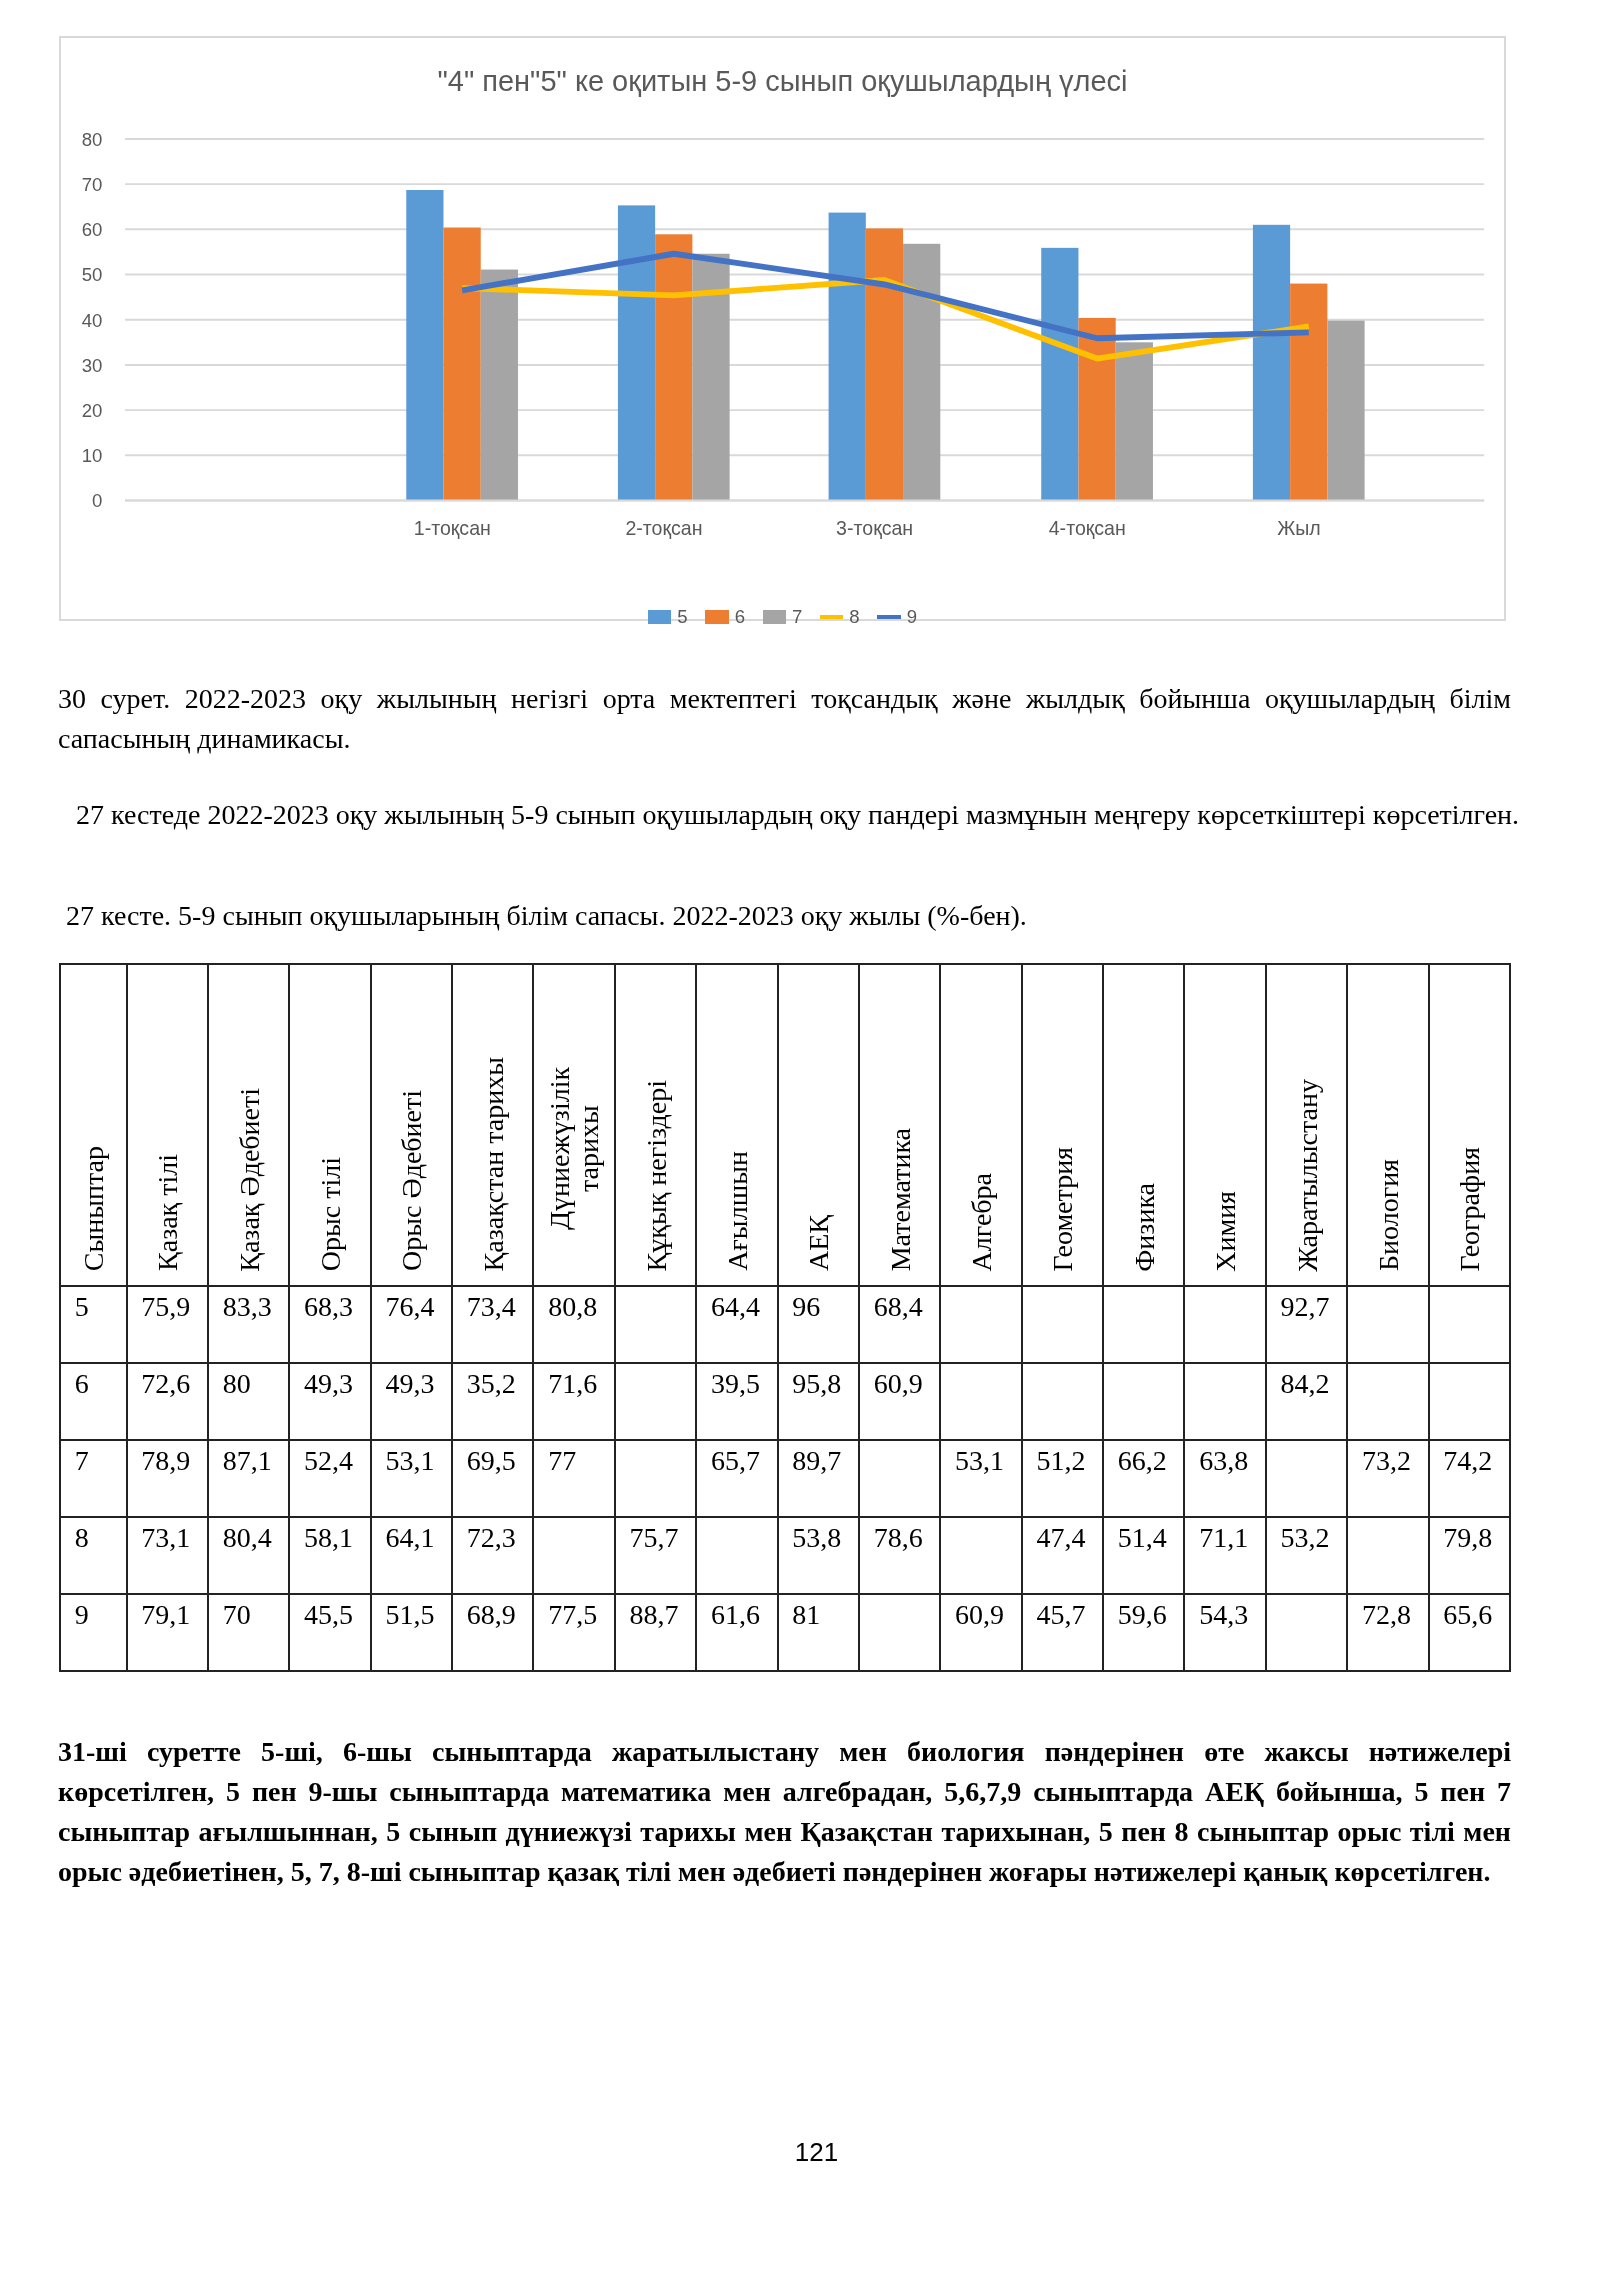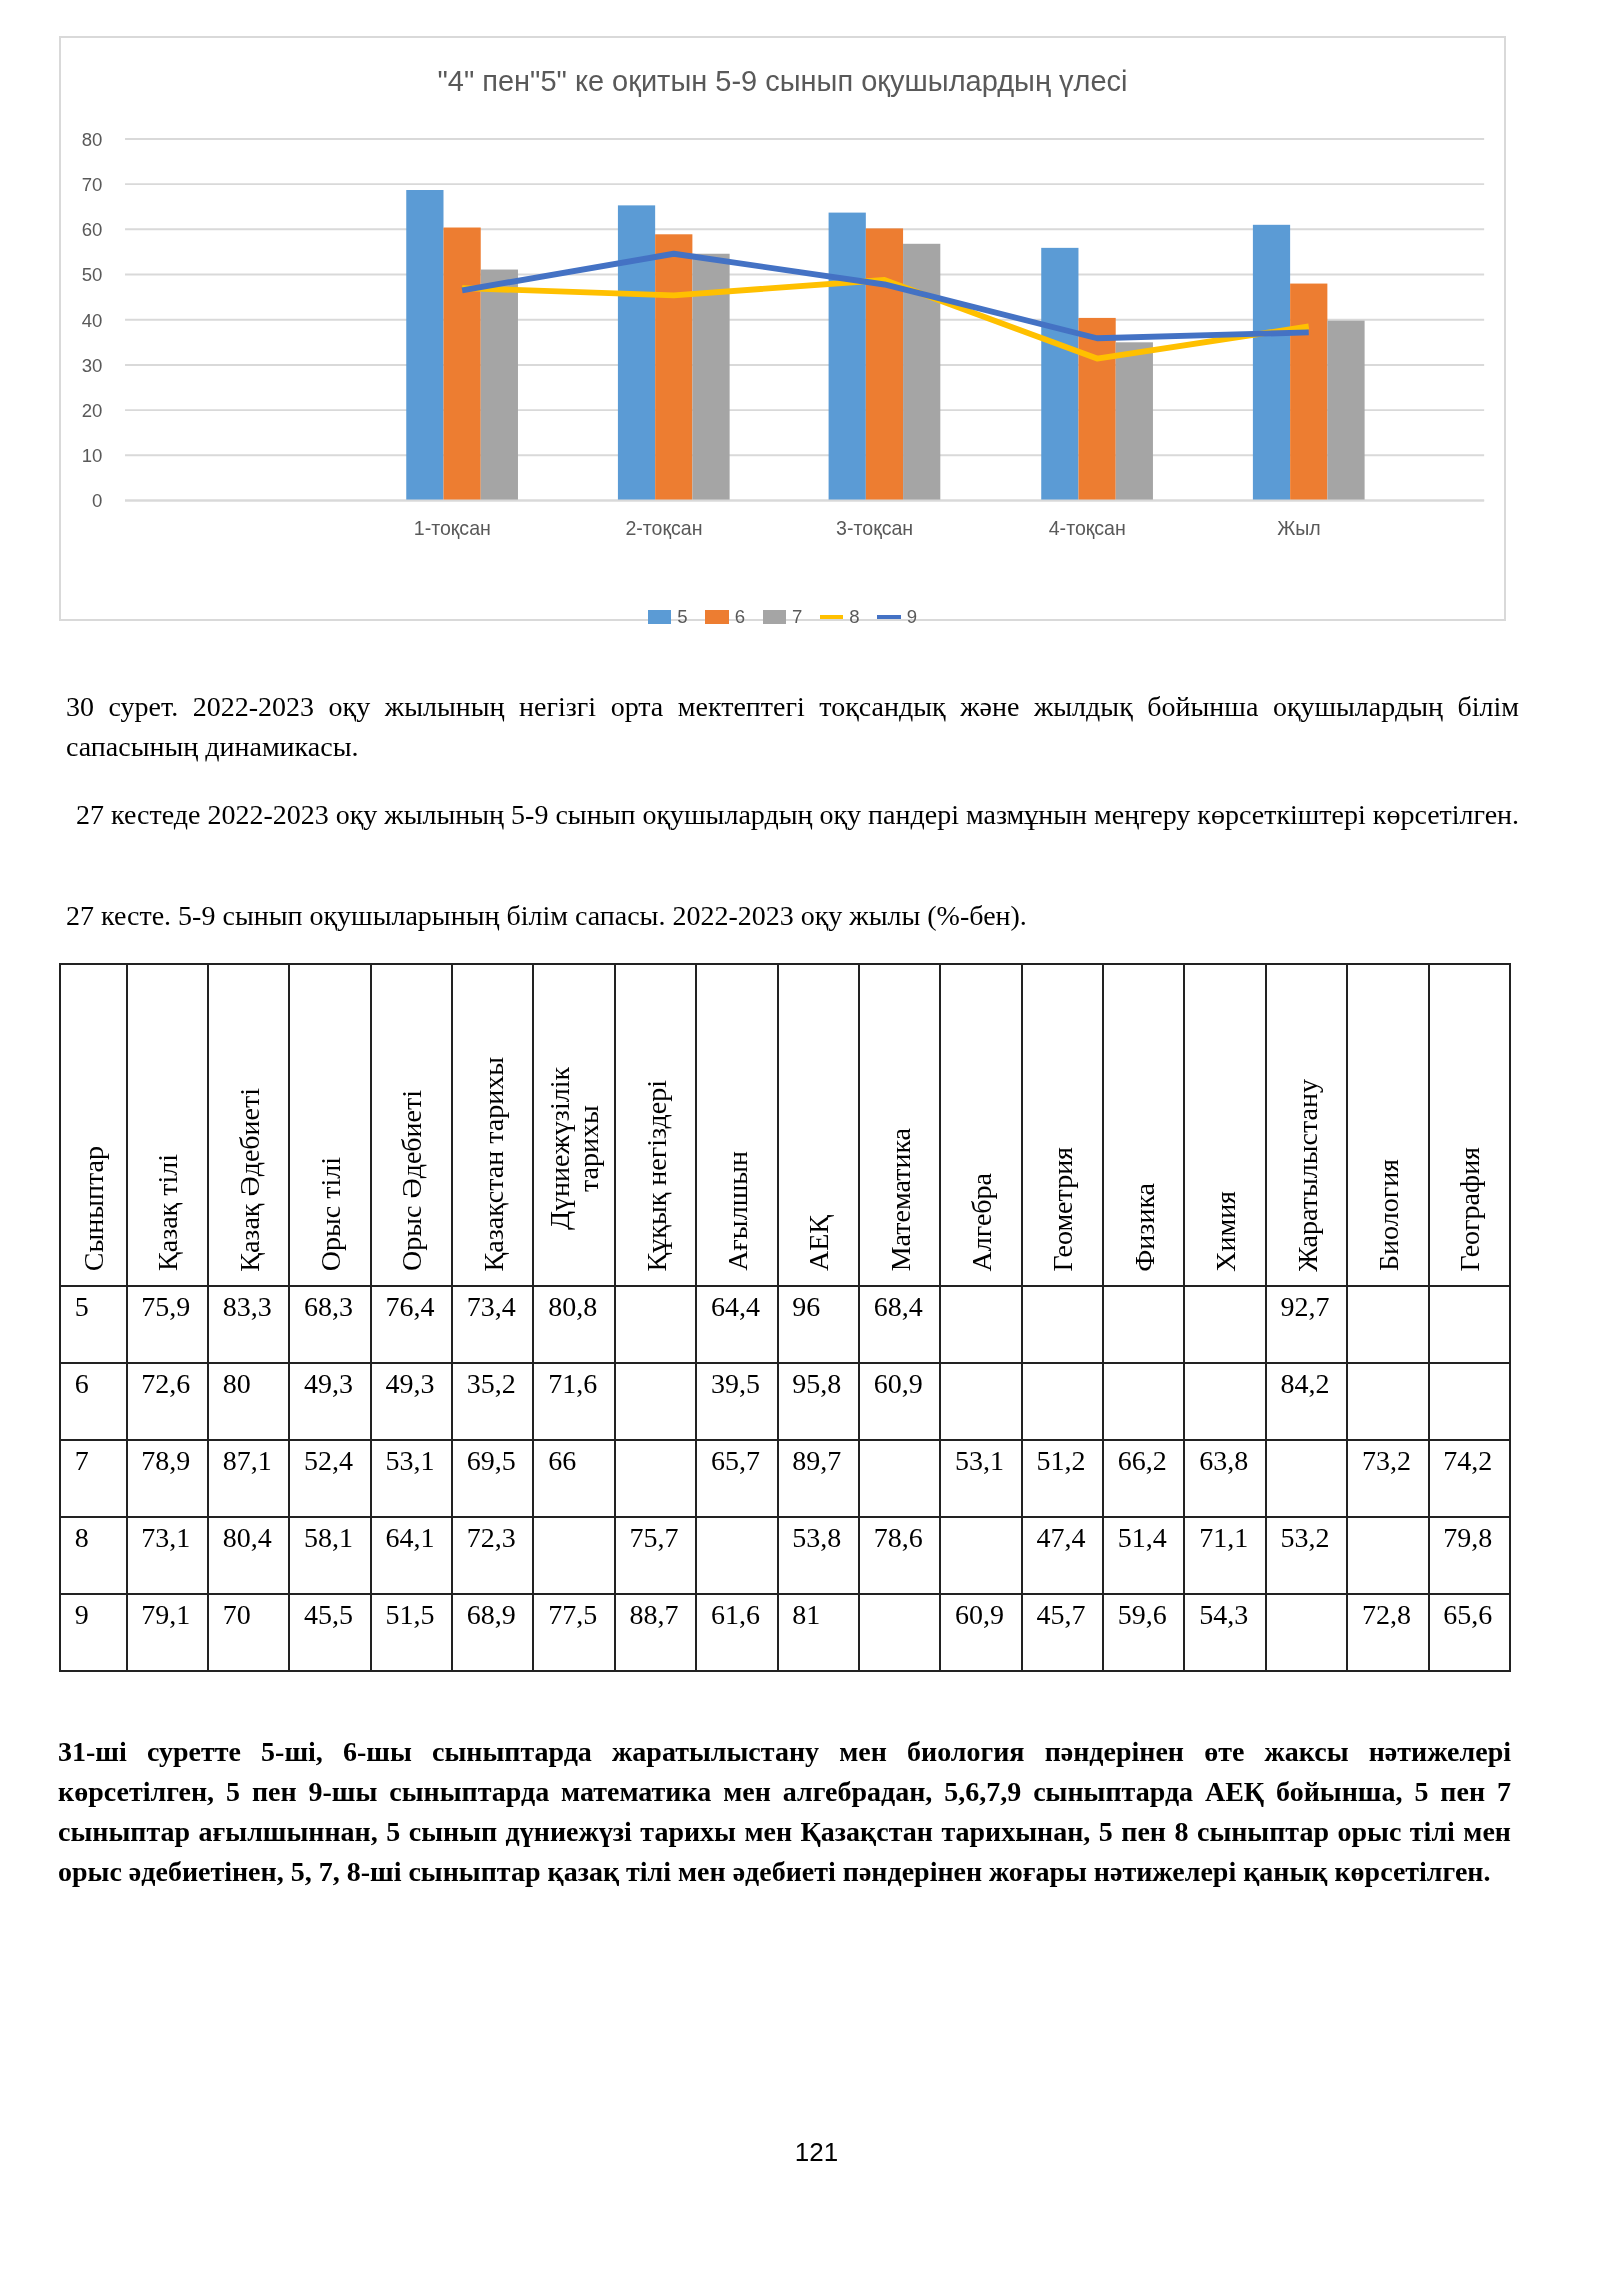--- a/index.html
+++ b/index.html
@@ -99,21 +99,21 @@
         <span class="swatch-line" style="background: rgb(255, 192, 0);"></span>
         <span>8</span>
       </div>
       <div class="legend-item">
         <span class="swatch-line" style="background: rgb(68, 114, 196);"></span>
         <span>9</span>
       </div>
     </div>
 </div>
 
-<p class="para caption" style="margin:8px">30 сурет. 2022-2023 оқу жылының негізгі орта мектептегі тоқсандық және жылдық бойынша оқушылардың білім сапасының динамикасы.</p>
+<p class="para caption" style="margin:0">30 сурет. 2022-2023 оқу жылының негізгі орта мектептегі тоқсандық және жылдық бойынша оқушылардың білім сапасының динамикасы.</p>
 <p class="para intro" style="margin:11px;white-space:pre-wrap"> 27 кестеде 2022-2023 оқу жылының 5-9 сынып оқушылардың оқу пандері мазмұнын меңгеру көрсеткіштері көрсетілген.</p>
 <p class="para table-caption" style="margin:8px">27 кесте. 5-9 сынып оқушыларының білім сапасы. 2022-2023 оқу жылы (%-бен).</p>
 
 <table class="data-table" id="data-table">
   <colgroup id="colgroup">
       <col style="width: 63px;">
       <col style="width: 77px;">
       <col style="width: 77px;">
       <col style="width: 77px;">
       <col style="width: 77px;">
@@ -230,21 +230,21 @@
         <td></td>
         <td></td>
       </tr>
       <tr>
         <td class="cls">7</td>
         <td>78,9</td>
         <td>87,1</td>
         <td>52,4</td>
         <td>53,1</td>
         <td>69,5</td>
-        <td>66</td>
+        <td>77</td>
         <td></td>
         <td>65,7</td>
         <td>89,7</td>
         <td></td>
         <td>53,1</td>
         <td>51,2</td>
         <td>66,2</td>
         <td>63,8</td>
         <td></td>
         <td>73,2</td>

